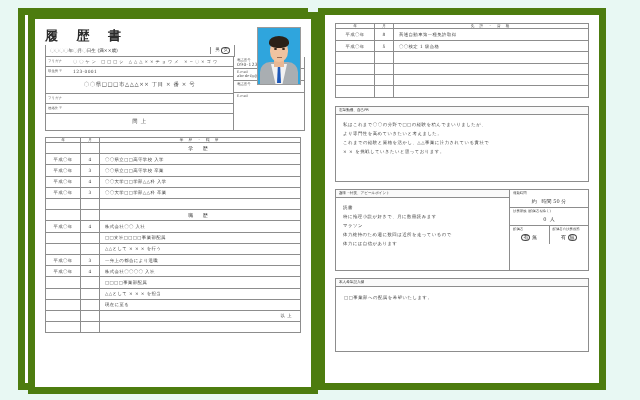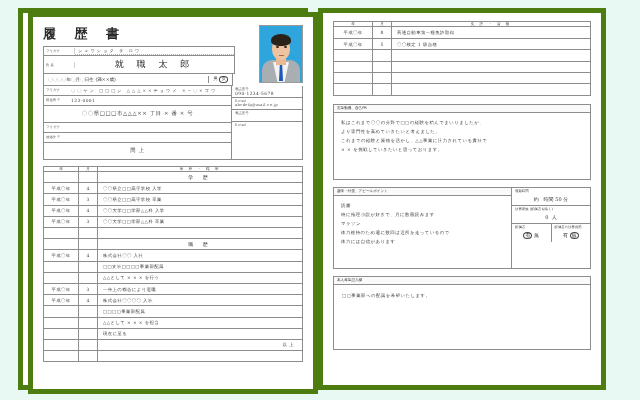--- a/index.html
+++ b/index.html
@@ -6,21 +6,21 @@
   body{
     width:640px;height:400px;overflow:hidden;
     background:#e8f8f3;
     font-family:"DejaVu Sans","Liberation Sans",sans-serif;
     color:#3a3a3a;
   }
   .stage{position:relative;width:640px;height:400px;}
 
   
   .sheet{
-    position:absolute;background:#fff;border:5px solid #4d7c0f;
+    position:absolute;background:#fff;border:7px solid #4d7c0f;
     box-sizing:border-box;
   }
   .sheet-back{left:18px;top:8px;width:290px;height:382px;}
   .sheet-front{left:28px;top:12px;width:290px;height:382px;}
   .sheet-right{left:318px;top:8px;width:288px;height:382px;}
 
   .pad{position:absolute;left:0;top:0;right:0;bottom:0;padding:8px 10px;box-sizing:border-box;}
 
   
   table{border-collapse:collapse;width:100%;table-layout:fixed;}
@@ -131,30 +131,20 @@
         <div class="ph-shirt"></div>
         <div class="ph-tie"></div>
         <div class="ph-neck"></div>
         <div class="ph-face"></div>
         <div class="ph-hair"></div>
         <div class="ph-eye l"></div>
         <div class="ph-eye r"></div>
         <div class="ph-mouth"></div>
       </div>
 
-      <div class="nameblk">
-        <div class="nrow">
-          <div class="nkey lbl">フリガナ</div>
-          <div class="nval furi dashed">シュウショク  タ  ロウ</div>
-        </div>
-        <div class="nrow">
-          <div class="nkey lbl">氏  名</div>
-          <div class="nval bigname">就 職  太 郎</div>
-        </div>
-      </div>
 
       <div class="birth">
         <span>〇〇〇〇年〇月〇日生  (満××歳)</span>
         <span class="sexbox">
           <span>男</span>
           <span class="circled">女</span>
         </span>
       </div>
 
       <div class="addrwrap">

